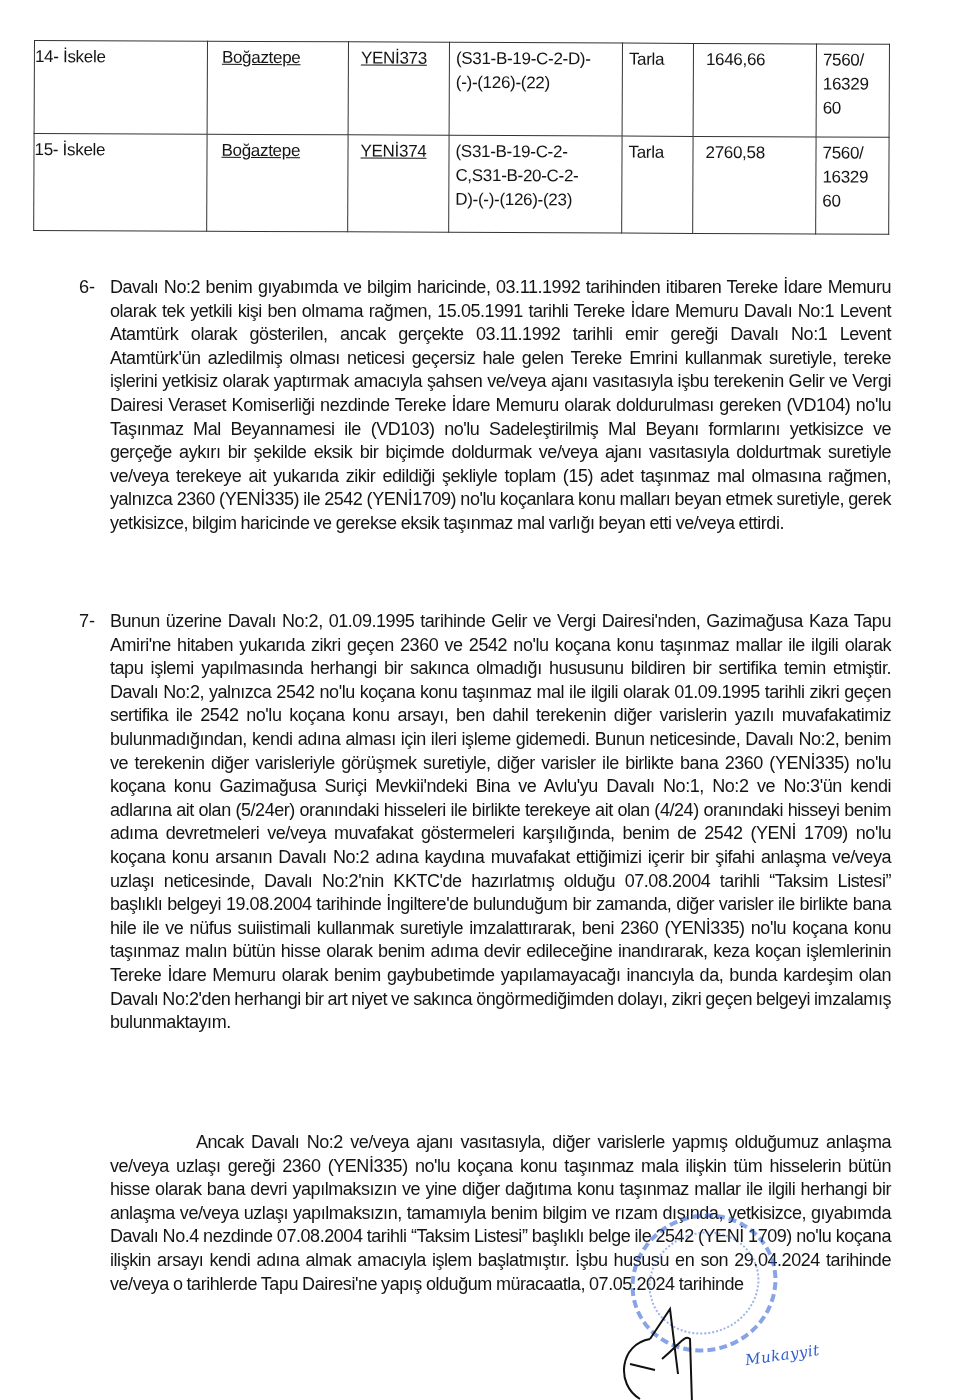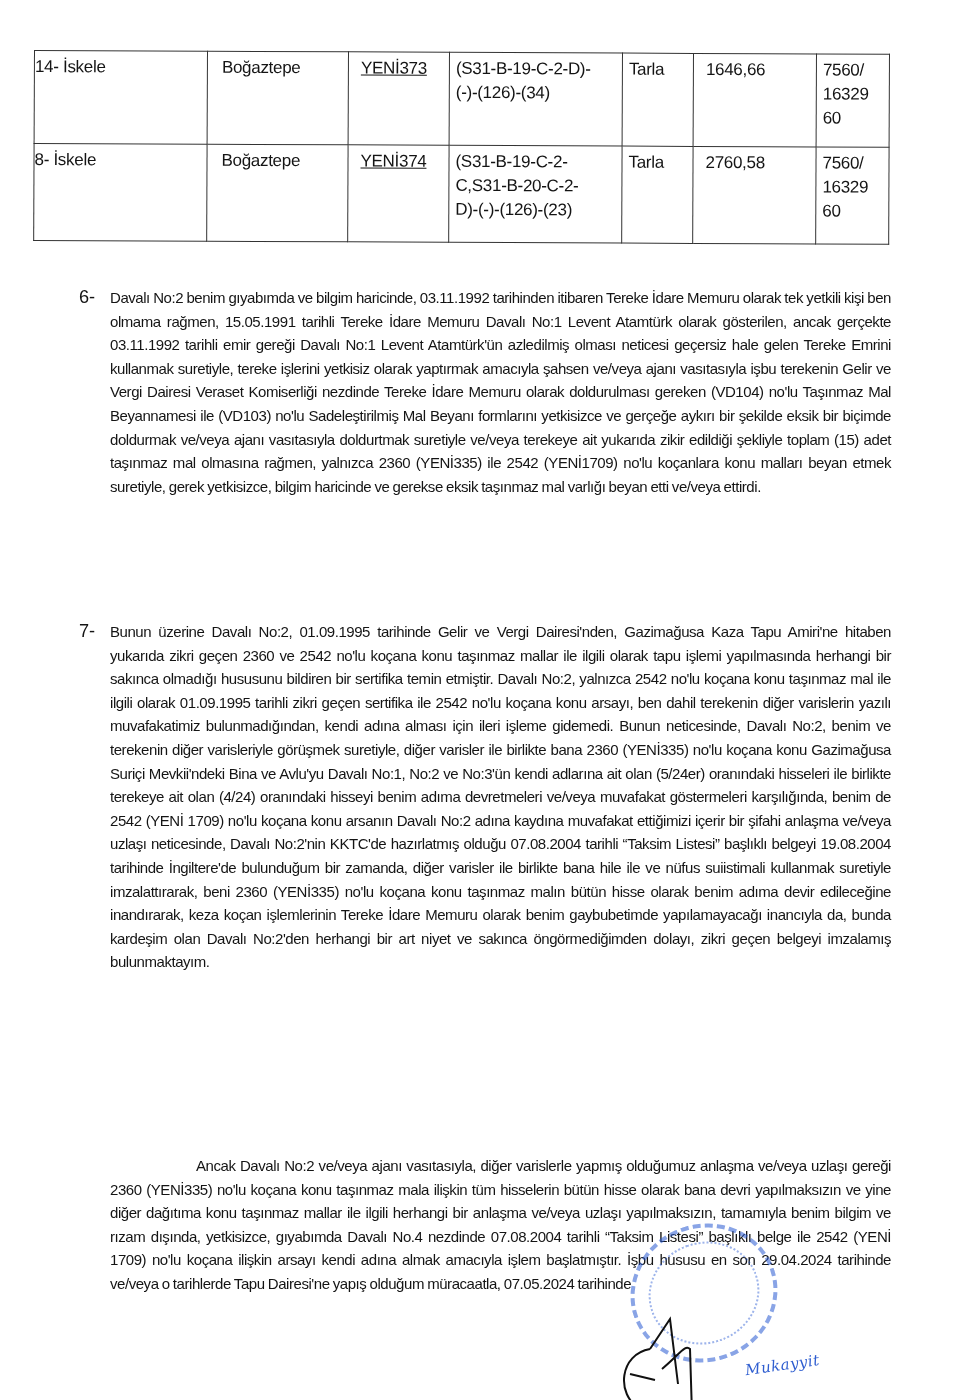--- a/index.html
+++ b/index.html
@@ -1,52 +1,52 @@
 <!DOCTYPE html>
 <html><head>
 <meta charset="utf-8">
 <style>
   html, body { margin: 0; padding: 0; background: #ffffff; }
   body {
     width: 971px; height: 1400px; position: relative; overflow: hidden;
     font-family: "Liberation Sans", sans-serif; color: #141414;
   }
-  .page { position: absolute; left: 0; top: 14px; width: 971px; height: 1360px; }
+  .page { position: absolute; left: 0; top: 4px; width: 971px; height: 1360px; }
 
   
   .deed-table {
     position: absolute; left: 34px; top: 36px;
     border-collapse: collapse; font-size: 17px; line-height: 24px;
     transform: rotate(0.25deg); transform-origin: left top;
   }
   .deed-table td {
     border: 1.3px solid #333; vertical-align: top; padding: 4px 6px 0 6px;
     letter-spacing: -0.3px;
   }
   .deed-table tr.r1 td { height: 88px; }
   .deed-table tr.r2 td { height: 92px; }
   .c-no   { width: 166px; padding-left: 0 !important; }
-  .c-loc  { width: 120px; padding-left: 14px !important; }
+  .c-loc  { width: 120px; padding-left: 14px !important; text-decoration: underline; }
   .c-koc  { width: 82px;  padding-left: 12px !important; text-decoration: underline; }
   .c-pafta{ width: 160px; margin-top: 28px; }
   .c-type { width: 58px;  }
   .c-area { width: 104px; padding-left: 12px !important; margin-top: 24px; }
   .c-share{ width: 60px;  }
   .cell-line { display: block; white-space: nowrap; }
 
   
   .text-block {
     position: absolute; left: 110px; width: 781px;
-    font-size: 15px; line-height: 23.6px; text-align: justify;
+    font-size: 18px; line-height: 23.6px; text-align: justify;
     letter-spacing: -0.45px; word-spacing: -0.5px;
   }
   .item-num {
     position: absolute; left: 79px; font-size: 18.2px; line-height: 23.6px;
   }
-  .para-indent { text-indent: 86px; margin-top: 13px; }
+  .para-indent { text-indent: 86px; }
   p { margin: 0; }
 
   
   .stamp {
     position: absolute; left: 630px; top: 1210px; width: 140px; height: 130px;
     border: 4px dashed rgba(40, 90, 210, 0.55); border-radius: 50%;
     transform: rotate(-20deg);
   }
   .stamp-inner {
     position: absolute; left: 14px; top: 14px; right: 14px; bottom: 14px;
@@ -69,32 +69,32 @@
 <div class="page">
 
   <table class="deed-table">
     <tbody>
       <tr class="r1">
         <td class="c-no">14- İskele</td>
         <td class="c-loc">Boğaztepe</td>
         <td class="c-koc">YENİ373</td>
         <td class="c-pafta">
           <span class="cell-line">(S31-B-19-C-2-D)-</span>
-          <span class="cell-line">(-)-(126)-(34)</span>
+          <span class="cell-line">(-)-(126)-(22)</span>
         </td>
         <td class="c-type">Tarla</td>
         <td class="c-area">1646,66</td>
         <td class="c-share">
           <span class="cell-line">7560/</span>
           <span class="cell-line">16329</span>
           <span class="cell-line">60</span>
         </td>
       </tr>
       <tr class="r2">
-        <td class="c-no">8- İskele</td>
+        <td class="c-no">15- İskele</td>
         <td class="c-loc">Boğaztepe</td>
         <td class="c-koc">YENİ374</td>
         <td class="c-pafta">
           <span class="cell-line">(S31-B-19-C-2-</span>
           <span class="cell-line">C,S31-B-20-C-2-</span>
           <span class="cell-line">D)-(-)-(126)-(23)</span>
         </td>
         <td class="c-type">Tarla</td>
         <td class="c-area">2760,58</td>
         <td class="c-share">

